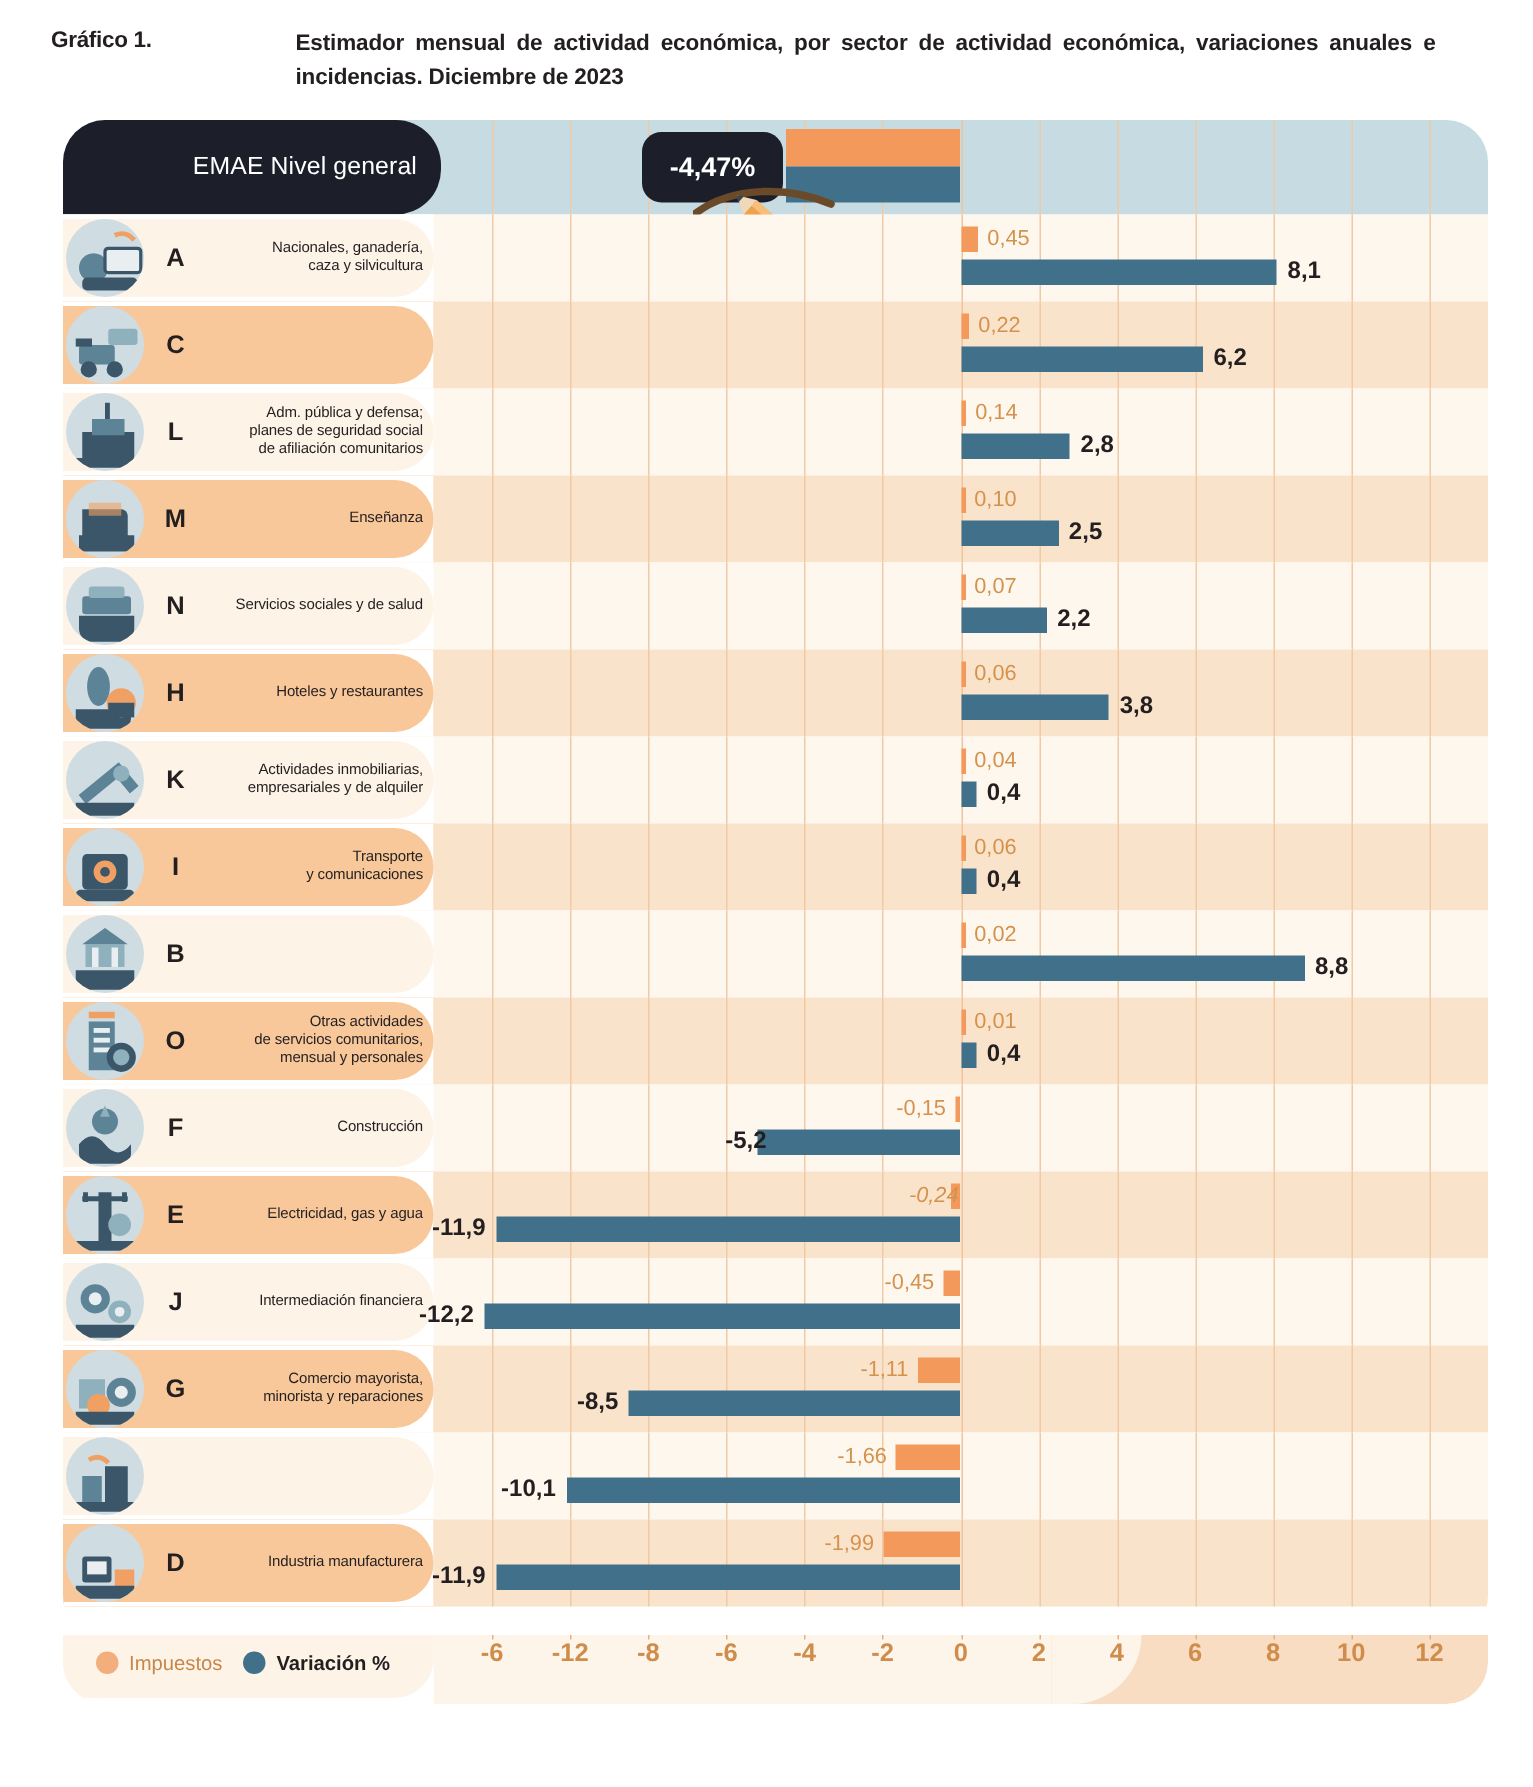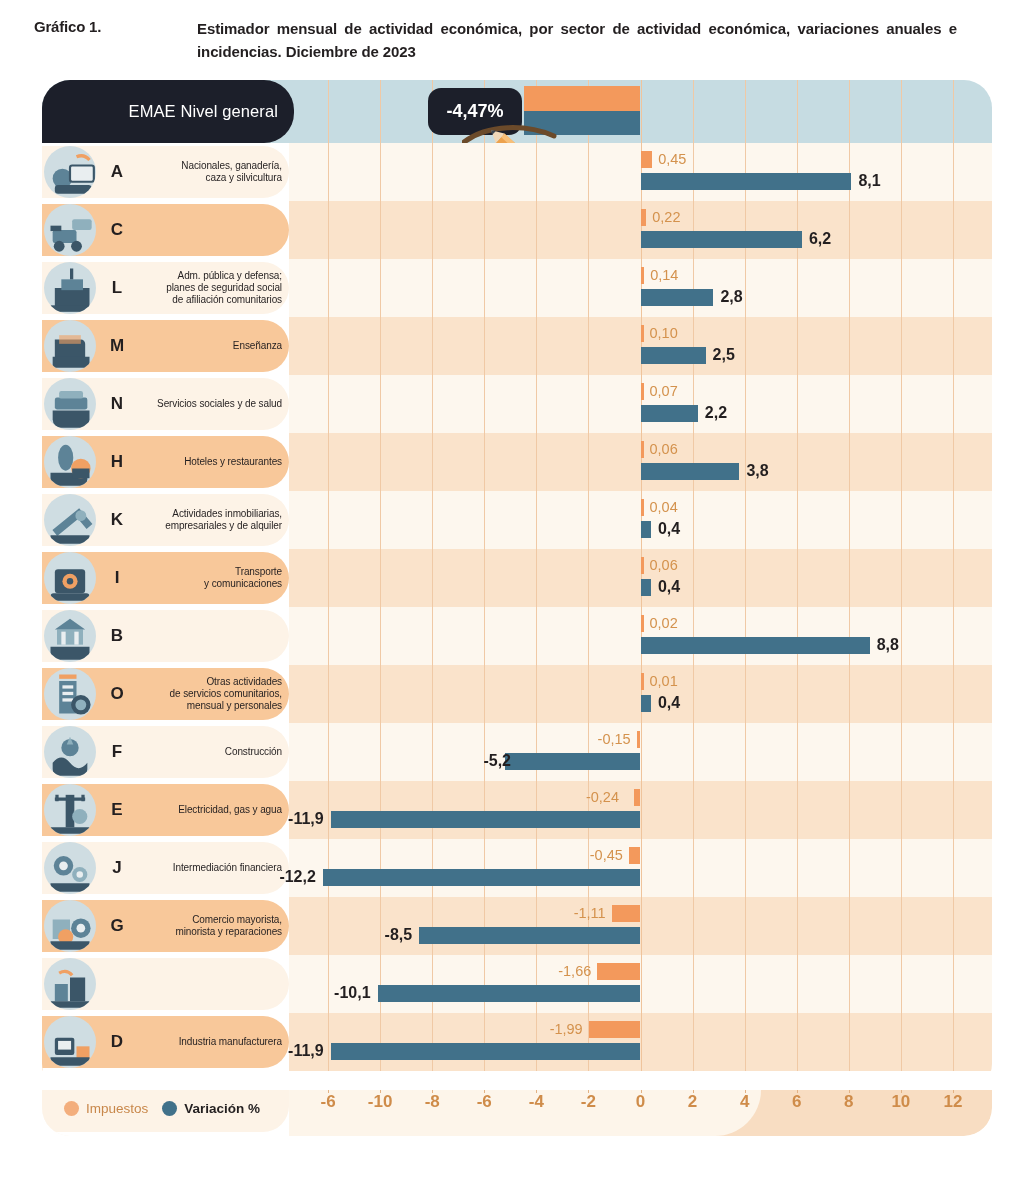--- a/index.html
+++ b/index.html
@@ -642,21 +642,21 @@
           </div>
   <div class="letter">E</div>
   <div class="sector-label">
             <div>
               <div>Electricidad, gas y agua</div>
             </div>
           </div>
   <div class="bars">
     <div class="bar inc" style="left:592.2511111111112px;width:6.248888888888814px;"></div>
     <div class="bar var" style="left:288.6592592592593px;width:309.8407407407407px;"></div>
-    <div class="vlab inc" style="right:373px;">-0,24</div>
+    <div class="vlab inc" style="right:353px;font-style:italic;">-0,24</div>
     <div class="vlab var" style="right:668.3407407407408px;">-11,9</div>
   </div>
 </div>
 <div class="row odd">
   <div class="band"></div>
   <div class="bandgap"></div>
   <div class="capsule"></div>
   <div class="grid">
             <div class="gl" style="left:39.05555555555554px;"></div>
             <div class="gl" style="left:91.12962962962962px;"></div>
@@ -825,21 +825,21 @@
       </div>
       <div class="lg var">
         <span class="dot"></span>
         <span class="lg-label">Variación %</span>
       </div>
     </div>
     <div id="ticks-host">
         <div class="tickmark" style="left:286.05555555555554px;"></div>
         <div class="tick" style="left:286.05555555555554px;">-6</div>
         <div class="tickmark" style="left:338.1296296296296px;"></div>
-        <div class="tick" style="left:338.1296296296296px;">-10</div>
+        <div class="tick" style="left:338.1296296296296px;">-12</div>
         <div class="tickmark" style="left:390.2037037037037px;"></div>
         <div class="tick" style="left:390.2037037037037px;">-8</div>
         <div class="tickmark" style="left:442.2777777777778px;"></div>
         <div class="tick" style="left:442.2777777777778px;">-6</div>
         <div class="tickmark" style="left:494.35185185185185px;"></div>
         <div class="tick" style="left:494.35185185185185px;">-4</div>
         <div class="tickmark" style="left:546.4259259259259px;"></div>
         <div class="tick" style="left:546.4259259259259px;">-2</div>
         <div class="tickmark" style="left:598.5px;"></div>
         <div class="tick" style="left:598.5px;">0</div>

